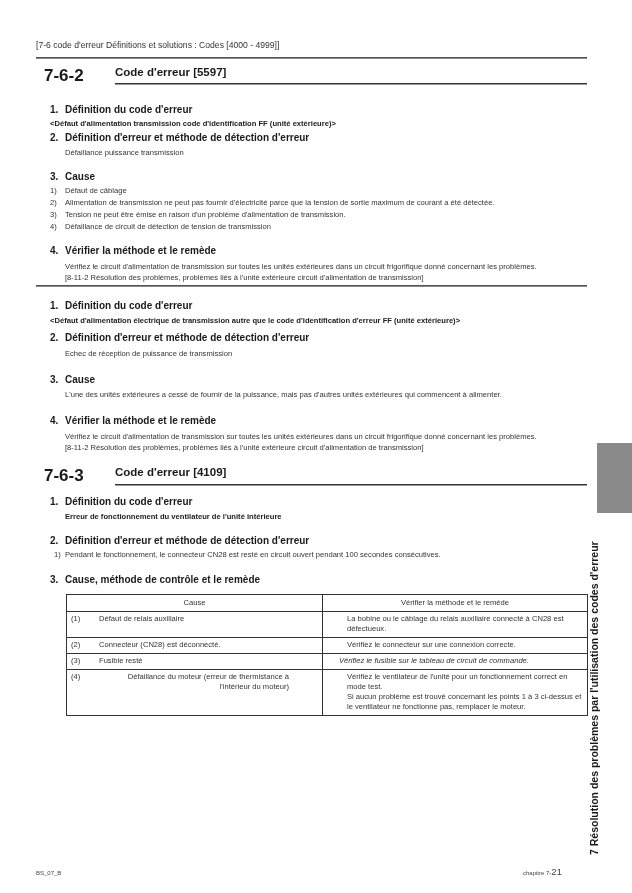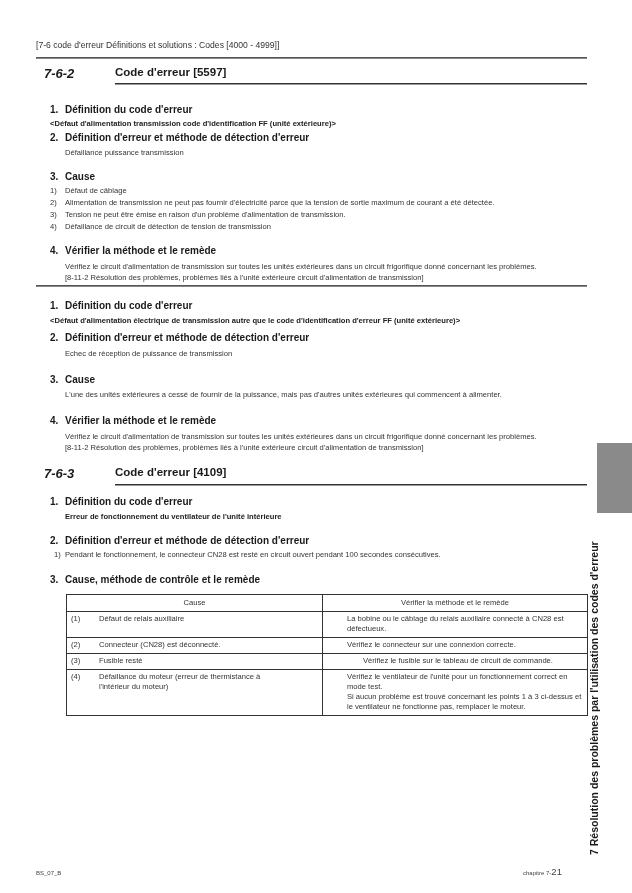--- a/index.html
+++ b/index.html
@@ -1,21 +1,21 @@
 <!DOCTYPE html>
 <html><head>
 <meta charset="utf-8">
 <style>
   html, body { margin:0; padding:0; background:#ffffff; }
   body { width:632px; height:893px; position:relative; overflow:hidden;
          font-family:"Liberation Sans", sans-serif; color:#222; }
   .abs { position:absolute; }
   .running-head { left:36px; top:40px; font-size:8.6px; color:#333; }
   .rule-thick { left:36px; width:551px; height:0; border-top:1.2px solid #555; border-bottom:1.2px solid #888; }
-  .sec-num { font-size:13px; font-weight:bold; color:#1a1a1a;font-style:italic; }
+  .sec-num { font-size:17px; font-weight:bold; color:#1a1a1a; }
   .sec-title { font-size:11.5px; font-weight:bold; color:#1a1a1a; }
   .sec-rule { left:115px; width:472px; height:0; border-top:1.4px solid #333; border-bottom:1px solid #999; }
   .h-item { left:50px; font-size:10px; font-weight:bold; color:#1a1a1a; }
   .h-item .n { display:inline-block; width:15px; }
   .sub-bold { font-size:7.6px; font-weight:bold; color:#222; }
   .body { font-size:7.6px; color:#333; }
   .list-row { left:50px; font-size:7.6px; color:#333; }
   .list-row .n { display:inline-block; width:15px; }
   .side-tab { left:597px; top:443px; width:35px; height:70px; background:#8a8a8a; }
   .side-text { left:588px; top:855px; transform-origin:0 0; transform:rotate(-90deg);
@@ -86,29 +86,29 @@
         </td>
   </tr>
   <tr>
     <td><span class="num">(2)</span><span>Connecteur (CN28) est déconnecté.</span></td>
     <td style="padding-left:24px;">
           <div>Vérifiez le connecteur sur une connexion correcte.</div>
         </td>
   </tr>
   <tr>
     <td><span class="num">(3)</span><span>Fusible resté</span></td>
-    <td style="padding-left:40px;">
+    <td style="padding-left:16px;font-style:italic;">
           <div>Vérifiez le fusible sur le tableau de circuit de commande.</div>
         </td>
   </tr>
   <tr>
     <td style="padding-bottom:20px;">
       <div style="display:flex;">
         <span class="num" style="flex:0 0 28px;">(4)</span>
-        <span style="max-width:190px;">Défaillance du moteur (erreur de thermistance à l'intérieur du moteur)</span>
+        <span style="max-width:190px;text-align:right;">Défaillance du moteur (erreur de thermistance à l'intérieur du moteur)</span>
       </div>
     </td>
     <td style="padding-left:24px;">
       <div>Vérifiez le ventilateur de l'unité pour un fonctionnement correct en mode test.</div>
       <div>Si aucun problème est trouvé concernant les points 1 à 3 ci-dessus et le ventilateur ne fonctionne pas, remplacer le moteur.</div>
     </td>
   </tr>
 </tbody>
   </table>
 

